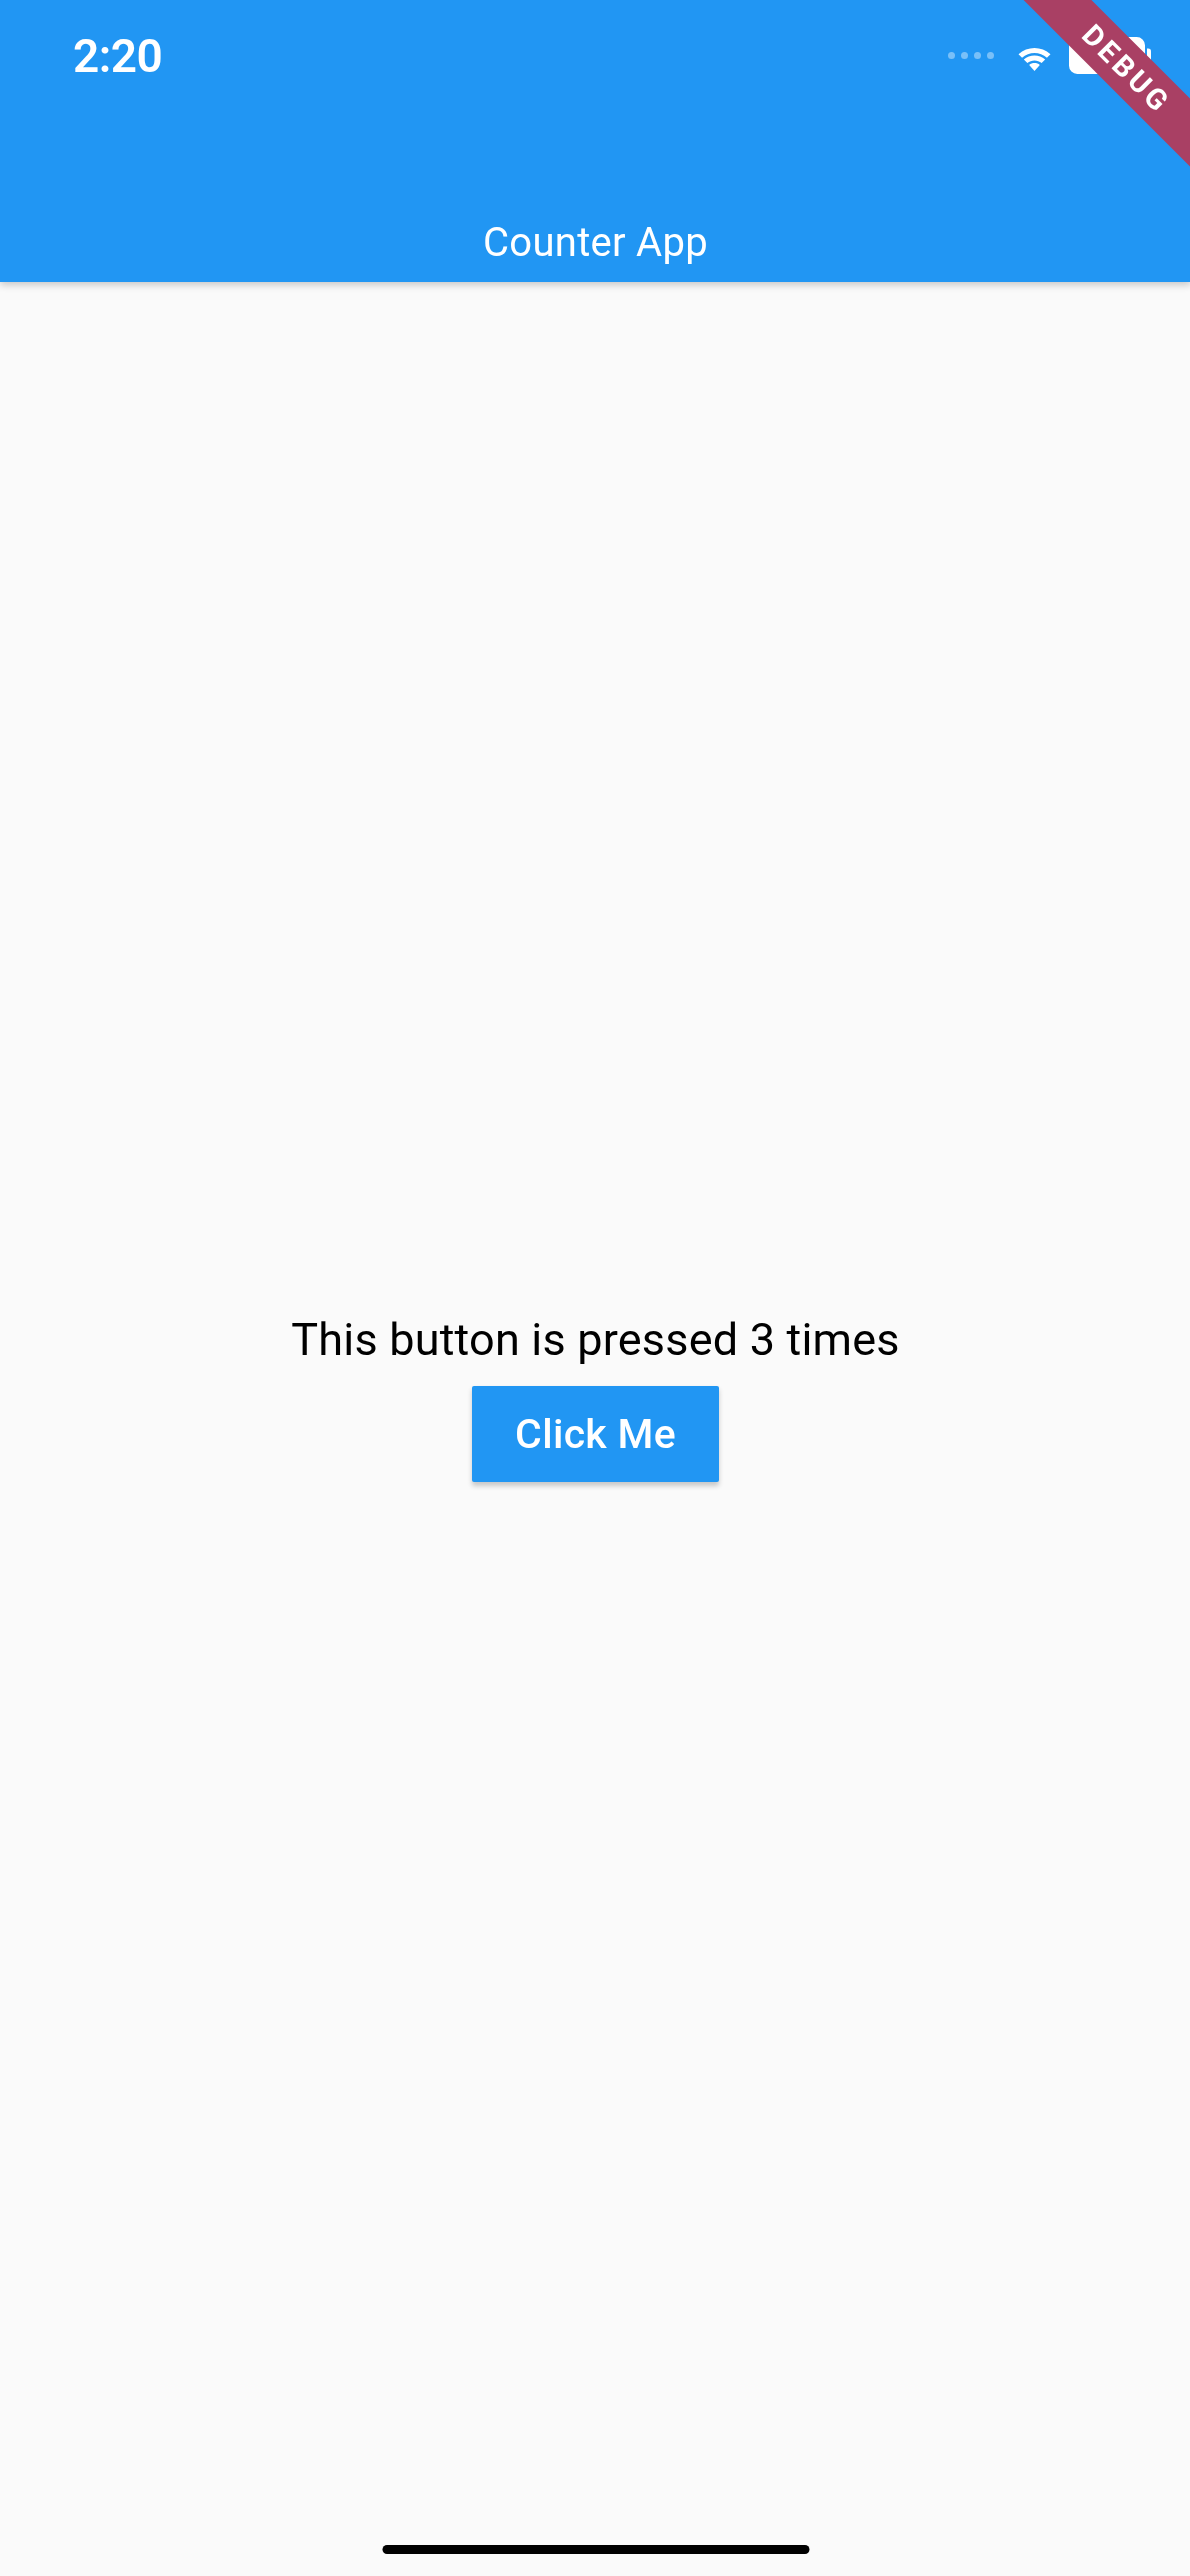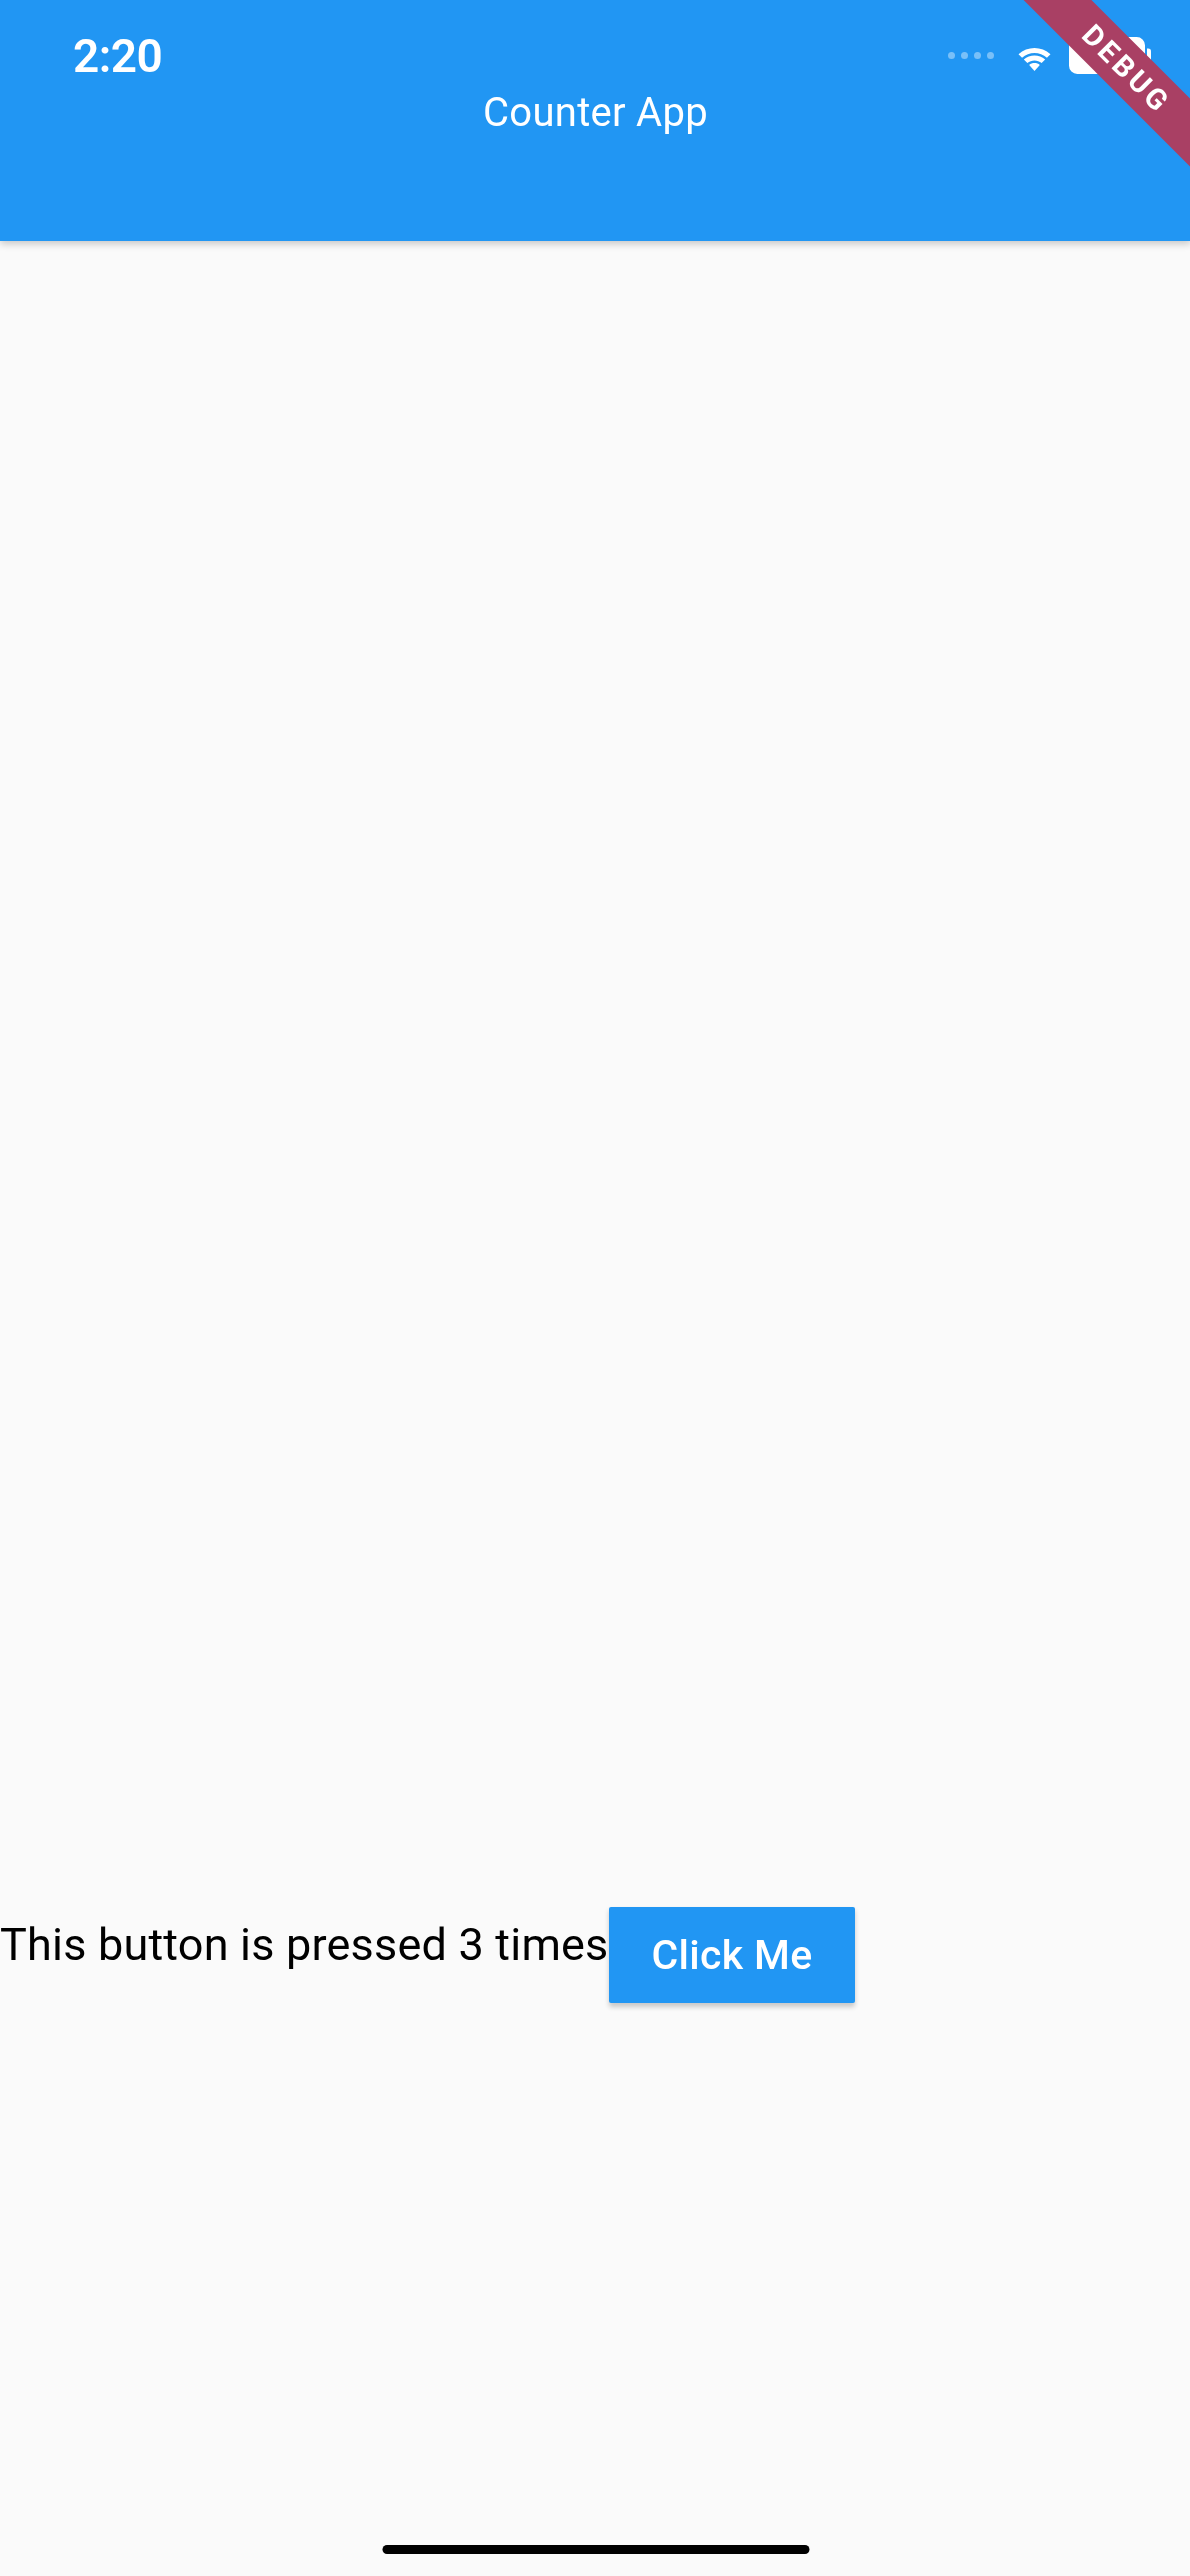--- a/index.html
+++ b/index.html
@@ -67,27 +67,27 @@
       position: absolute;
       right: -8.3px;
       top: 50%;
       transform: translateY(-50%);
       width: 4.6px;
       height: 15px;
       background: #ffffff;
       border-radius: 0 2.8px 2.8px 0;
     }
     .app-bar {
-      height: 241px;
+      height: 282px;
       background: #2196f3;
       position: relative;
       box-shadow: 0 3.7px 7.4px rgba(0,0,0,0.2);
       display: flex;
       flex-direction: column;
-      justify-content: center;
+      justify-content: flex-end;
       align-items: center;
       padding-bottom: 16px;
     }
     .app-bar-title {
       color: #ffffff;
       font-size: 40px;
       font-weight: 400;
       letter-spacing: 0.3px;
     }
     .debug-banner {
@@ -109,20 +109,21 @@
       font-weight: 700;
       letter-spacing: 3.7px;
     }
     .content {
       position: absolute;
       top: 281px;
       left: 0;
       right: 0;
       bottom: 0;
       display: flex;
+      flex-direction: column;
       align-items: center;
       justify-content: flex-start;
       padding-top: 1032px;
     }
     .counter-text {
       color: #000000;
       font-size: 45px;
       font-weight: 400;
       letter-spacing: 0.2px;
     }

